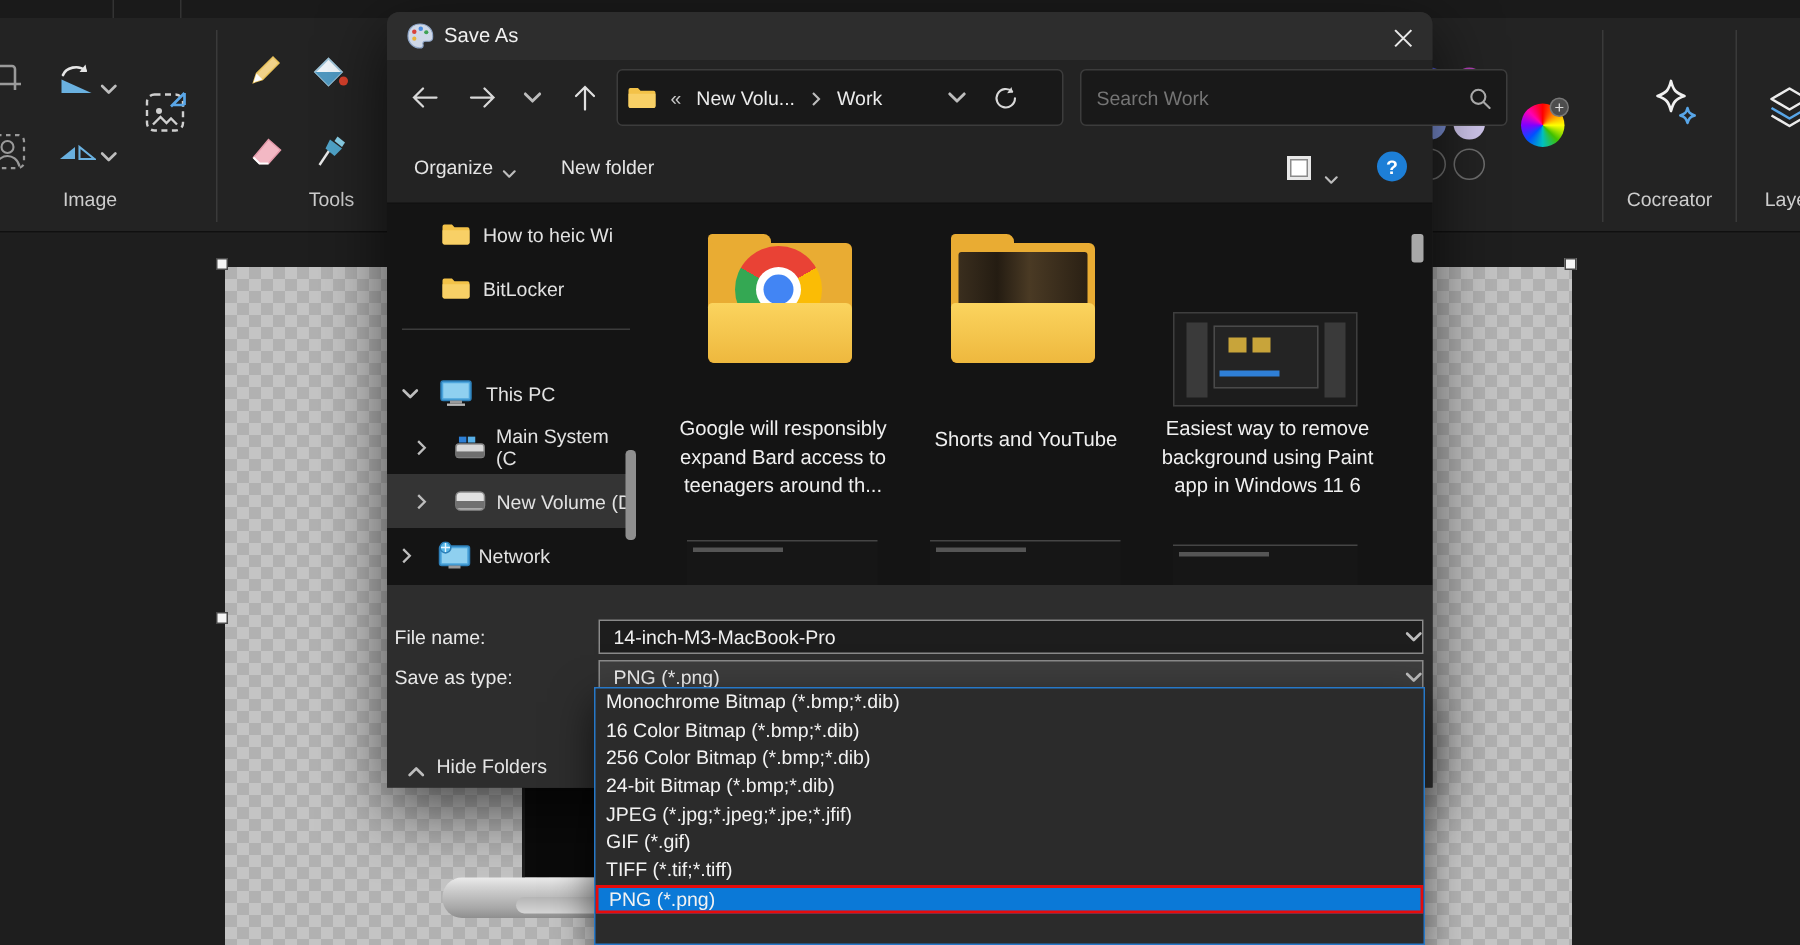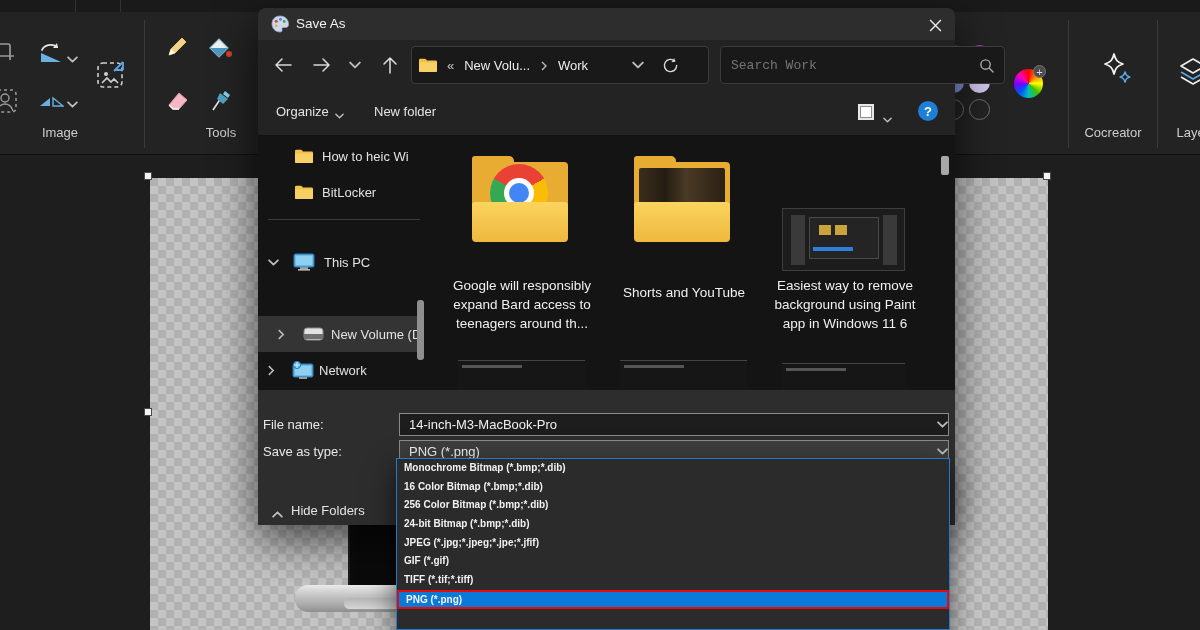--- a/index.html
+++ b/index.html
@@ -39,21 +39,21 @@
 
   
   #dialog { left:258px; top:8px; width:697px; height:517px; background:#232323;
     border-radius:8px 8px 0 0; box-shadow:0 14px 44px rgba(0,0,0,.65); }
   #titlebar { left:0; top:0; width:697px; height:32px; background:#2d2d2d; border-radius:8px 8px 0 0; }
   #dlg-title { color:#f0f0f0; font-size:13.5px; }
   #close-btn { left:662px; top:4px; width:30px; height:26px; cursor:pointer; }
   #addressbar, #searchbox { background:#191919; border:1px solid #3c3c3c; border-radius:4px; height:38px; top:38px; position:absolute; display:flex; align-items:center; }
   #addressbar { left:153px; width:298px; padding:0 6px; }
   #searchbox { left:462px; width:285px; padding:0 10px; }
-  #searchbox input { background:transparent; border:none; outline:none; color:#9a9a9a; font-size:13px; width:230px; font-family:Liberation Mono, monospace; }
+  #searchbox input { background:transparent; border:none; outline:none; color:#9a9a9a; font-size:13px; width:230px; font-family:Liberation Sans, sans-serif; }
   .crumb { color:#ececec; font-size:13px; }
   
   #cmdbar { left:0; top:84px; width:697px; height:44px; background:#232323; border-bottom:1px solid #111; }
   
   #browser-body { left:0; top:128px; width:697px; height:254px; background:#141414; overflow:hidden; }
   .side-item { position:absolute; left:0; width:164px; height:36px; display:flex; align-items:center; color:#e2e2e2; font-size:13px; }
   .side-sel { background:#343434; }
   .sbar { position:absolute; background:#8f8f8f; border-radius:3px; }
   .fol-tab { position:absolute; background:#e9ac33; border-radius:3px 5px 0 0; }
   .fol-back { position:absolute; background:#e9ac33; border-radius:4px; }
@@ -65,21 +65,21 @@
   #dlg-footer { left:0; top:382px; width:697px; height:135px; background:#2d2d2d; }
   .flabel { position:absolute; width:130px; color:#e8e8e8; font-size:13px; }
   #filename-input { position:absolute; left:141px; top:23px; width:550px; height:23px; background:#1d1d1d;
     border:1px solid #8a8a8a; color:#f0f0f0; font-size:13px; padding:0 24px 0 9px; font-family:"Liberation Sans",sans-serif; outline:none; }
   #savetype-box { position:absolute; left:141px; top:50px; width:550px; height:23px; background:#3d3d3d;
     border:1px solid #8a8a8a; color:#f0f0f0; font-size:13px; display:flex; align-items:center; padding:0 24px 0 9px; }
   .fld-chev { position:absolute; right:7px; top:8px; }
   
   #type-dropdown { left:396px; top:458px; width:554px; height:172px; background:#2b2b2b;
     border:1px solid #2678c8; box-shadow:0 10px 26px rgba(0,0,0,.6); overflow:hidden; z-index:9; }
-  .dd-item { height:18.7px; line-height:18.5px; color:#f2f2f2; font-size:10px; padding-left:7px; white-space:nowrap;font-weight:bold; }
+  .dd-item { height:18.7px; line-height:18.5px; color:#f2f2f2; font-size:13px; padding-left:7px; white-space:nowrap; }
   .dd-sel { background:#0b79d7; border:2px solid #e60b0b; line-height:15px; }
 
   
   .swatch { position:absolute; width:21px; height:21px; border-radius:50%; }
   .swatch-empty { background:transparent; border:1.5px solid #6f6f6f; }
   #colorwheel { position:absolute; left:1014px; top:57px; width:29px; height:29px; border-radius:50%;
     background:conic-gradient(#ff0000,#ff8000,#ffff00,#40c000,#00c0c0,#0050ff,#8000ff,#ff00b0,#ff0000); }
   #colorwheel-plus { position:absolute; left:1033px; top:53px; width:13px; height:13px; border-radius:50%;
     background:#4d4d4d; color:#ddd; font-size:11px; line-height:12px; text-align:center; border:1px solid #777; }
 </style>
@@ -319,20 +319,32 @@
         <svg width="11" height="7" viewBox="0 0 10 6" style="margin-left:10px">
             <path class="chev" d="M1 1l4 4 4-4"></path>
           </svg>
         <svg width="22" height="18" viewBox="0 0 22 18" style="margin-left:14px">
           <rect x="1" y="1" width="20" height="13" rx="1.5" fill="#4da6dd" stroke="#2d7fb8"></rect>
           <rect x="2.5" y="2.5" width="17" height="10" fill="#8fd0f0"></rect>
           <rect x="7" y="14" width="8" height="2" fill="#9a9a9a"></rect>
           <rect x="5" y="16" width="12" height="1.6" fill="#b8b8b8"></rect>
         </svg>
         <span style="margin-left:9px">This PC</span>
+      </div>
+      <div class="side-item" style="top:144px">
+        <svg width="8" height="11" viewBox="0 0 6 10" style="margin-left:19px">
+            <path d="M1 1l4 4-4 4" stroke="#bdbdbd" stroke-width="1.4" fill="none"></path>
+          </svg>
+        <svg width="21" height="17" viewBox="0 0 21 17" style="margin-left:18px">
+          <rect x="3" y="1" width="5" height="4" fill="#2d7fd6"></rect>
+            <rect x="9" y="1" width="5" height="4" fill="#58b0e8"></rect>
+          <rect x="1" y="6" width="19" height="9" rx="2" fill="#d8d8d8" stroke="#8a8a8a"></rect>
+          <rect x="1" y="11" width="19" height="4" fill="#6f6f6f"></rect>
+        </svg>
+        <span style="margin-left:7px">Main System (C</span>
       </div>
       <div class="side-item side-sel" style="top:180px">
         <svg width="8" height="11" viewBox="0 0 6 10" style="margin-left:19px">
             <path d="M1 1l4 4-4 4" stroke="#bdbdbd" stroke-width="1.4" fill="none"></path>
           </svg>
         <svg width="21" height="14" viewBox="0 0 21 14" style="margin-left:18px">
           <rect x="1" y="1" width="19" height="12" rx="3" fill="#e2e2e2" stroke="#8a8a8a"></rect>
           <rect x="1" y="7" width="19" height="5" fill="#707070"></rect>
         </svg>
         <span style="margin-left:7px">New Volume (D</span>

